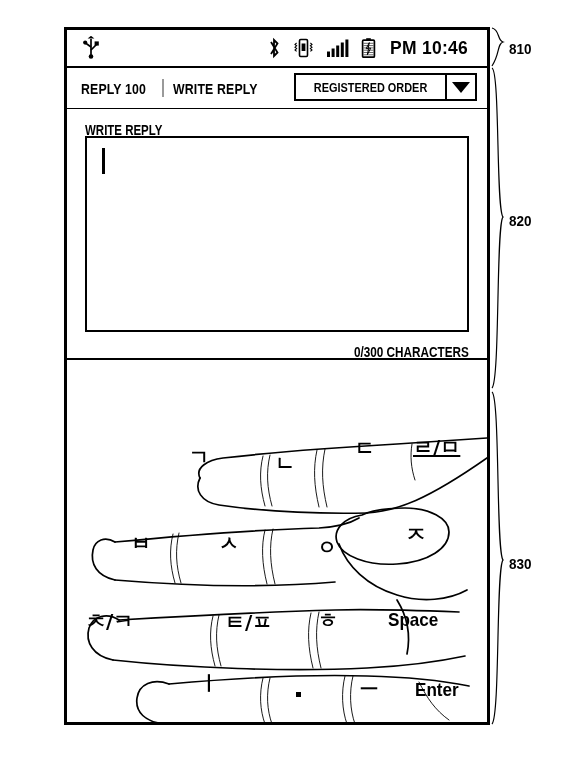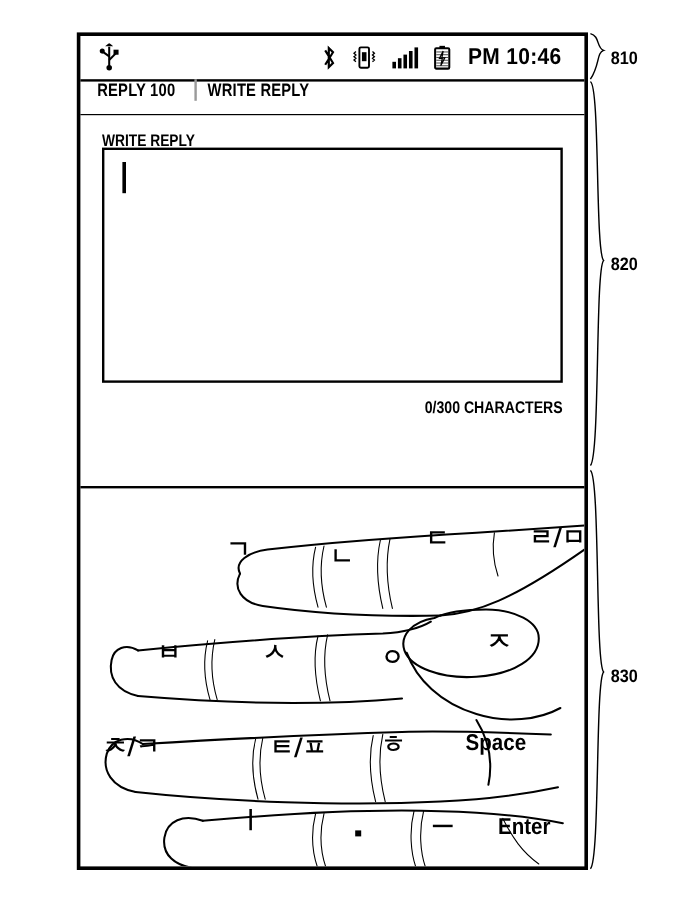--- a/index.html
+++ b/index.html
@@ -64,23 +64,23 @@
     transform: scaleX(0.92);
     transform-origin: left center;
     white-space: nowrap;
     margin-left: 3px;
   }
 
   
   #reply-section {
     position: absolute;
     left: 0;
-    top: 25px;
+    top: 38px;
     right: 0;
-    height: 352px;
+    height: 292px;
     border-bottom: 2px solid #000;
     box-sizing: border-box;
   }
 
   #reply-tabbar {
     position: relative;
     height: 40px;
     border-bottom: 1.5px solid #000;
     display: flex;
     align-items: center;
@@ -313,20 +313,26 @@
     </div>
   </div>
 
   <div id="reply-section">
 
     <div id="reply-tabbar">
       <span class="tab-label">REPLY 100</span>
       <span id="tab-divider"></span>
       <span class="tab-label">WRITE REPLY</span>
 
+      <div id="order-select">
+        <span id="order-select-value">REGISTERED ORDER</span>
+        <span id="order-select-arrow">
+          <span class="tri"></span>
+        </span>
+      </div>
     </div>
 
     <div id="compose-label">WRITE REPLY</div>
 
     <div id="compose-box">
       <span id="compose-caret"></span>
       <span id="compose-text"></span>
     </div>
 
     <div id="char-counter">0/300 CHARACTERS</div>
@@ -403,21 +409,21 @@
         <path d="M203 258 C 199 274, 200 290, 205 304" stroke-width="0.9"></path>
         <path d="M278 256 C 274 272, 275 290, 280 304" stroke-width="0.9"></path>
         <path d="M286 256 C 282 272, 283 290, 288 304" stroke-width="0.9"></path>
         <path d="M352 262 C 360 278, 368 290, 382 300" stroke-width="0.9"></path>
       </g>
     </svg>
 
     <span class="key-label key-hangul" style="left:122px; top:27px;">ㄱ</span>
     <span class="key-label key-hangul" style="left:208px; top:33px;">ㄴ</span>
     <span class="key-label key-hangul" style="left:288px; top:18px;">ㄷ</span>
-    <span class="key-label key-hangul" style="left:374px; top:17px;">ㄹ/ㅁ</span>
+    <span class="key-label key-hangul" style="left:346px; top:17px;text-decoration:underline;">ㄹ/ㅁ</span>
 
     <span class="key-label key-hangul" style="left:339px; top:104px;">ㅈ</span>
 
     <span class="key-label key-hangul" style="left:64px; top:113px;">ㅂ</span>
     <span class="key-label key-hangul" style="left:152px; top:113px;">ㅅ</span>
     <span class="key-label key-hangul" style="left:250px; top:117px;">ㅇ</span>
 
     <span class="key-label key-hangul" style="left:19px; top:191px;">ㅊ/ㅋ</span>
     <span class="key-label key-hangul" style="left:142px; top:192px;margin-left:16px;">ㅌ/ㅍ</span>
     <span class="key-label key-hangul" style="left:251px; top:190px;">ㅎ</span>

